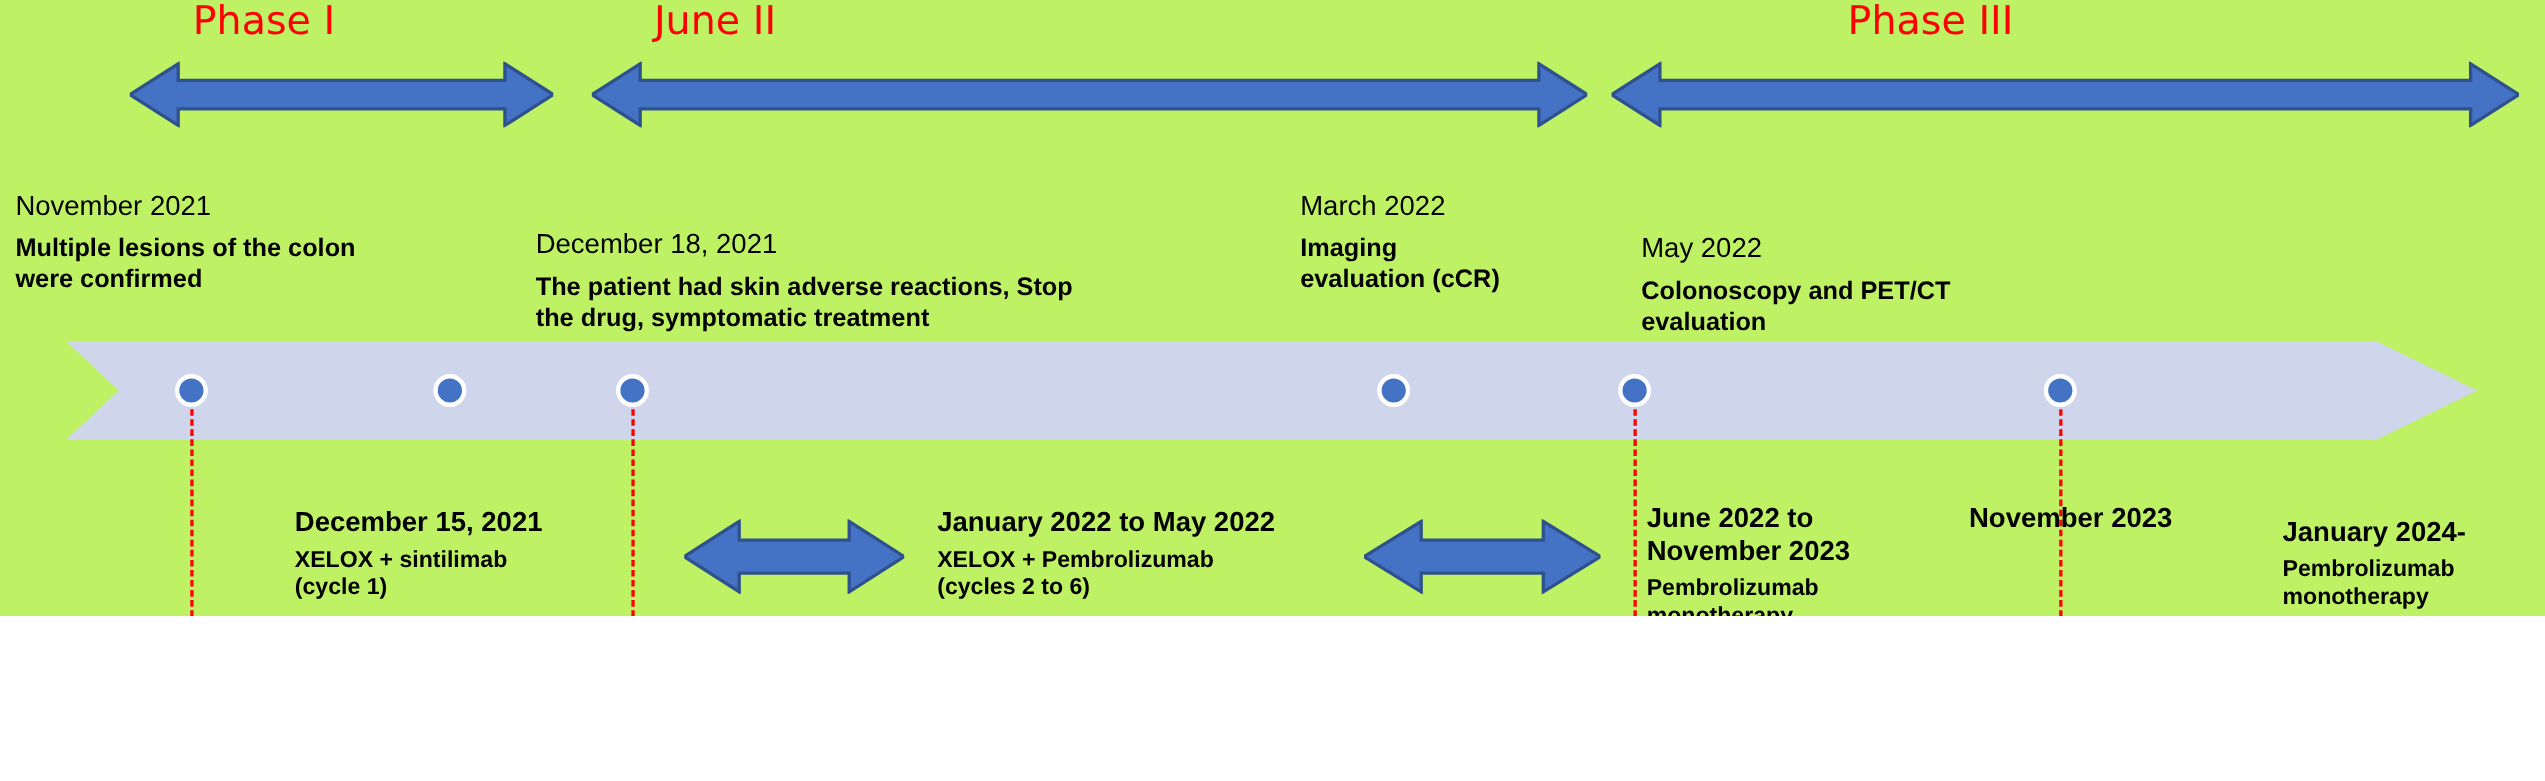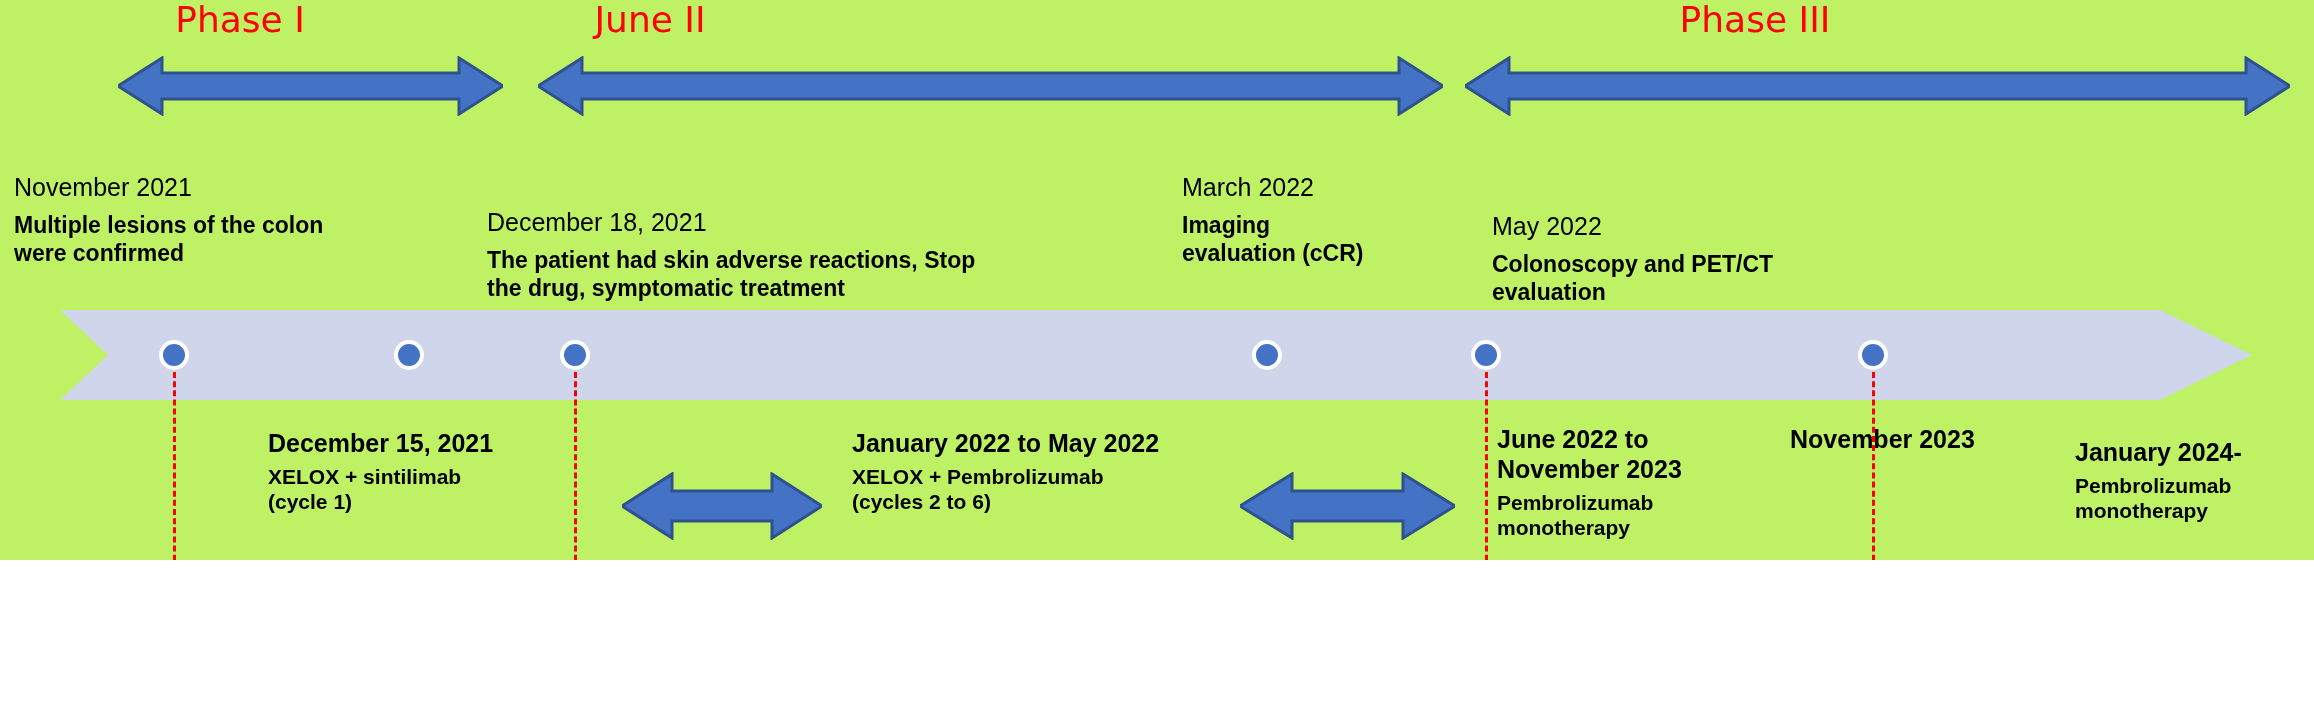--- a/index.html
+++ b/index.html
@@ -89,20 +89,21 @@
     text-align: center;
   }
 
   
   .tx-block {
     position: absolute;
     color: #000000;
     font-family: "Liberation Sans", sans-serif;
     font-weight: bold;
     line-height: 1.2;
+    margin-top: 32px;
   }
   .tx-block .date {
     font-size: 25px;
     font-weight: bold;
     margin-bottom: 6px;
     white-space: pre-line;
   }
   .tx-block .desc {
     font-size: 21px;
     font-weight: bold;

